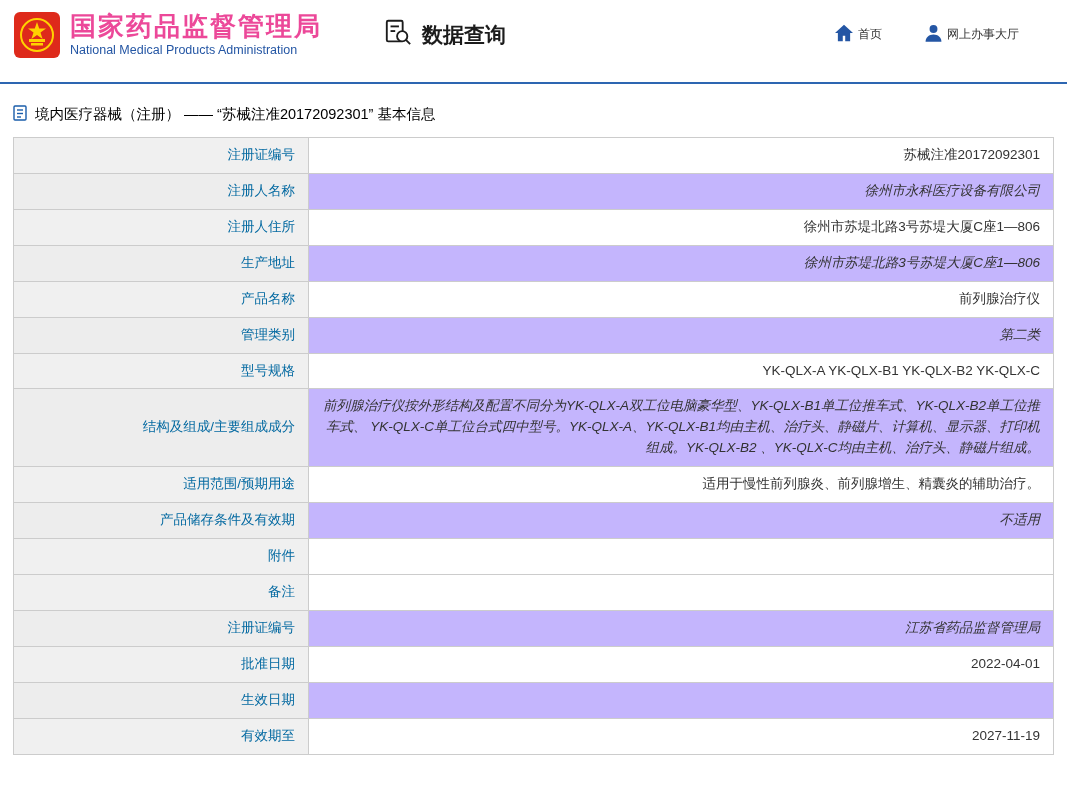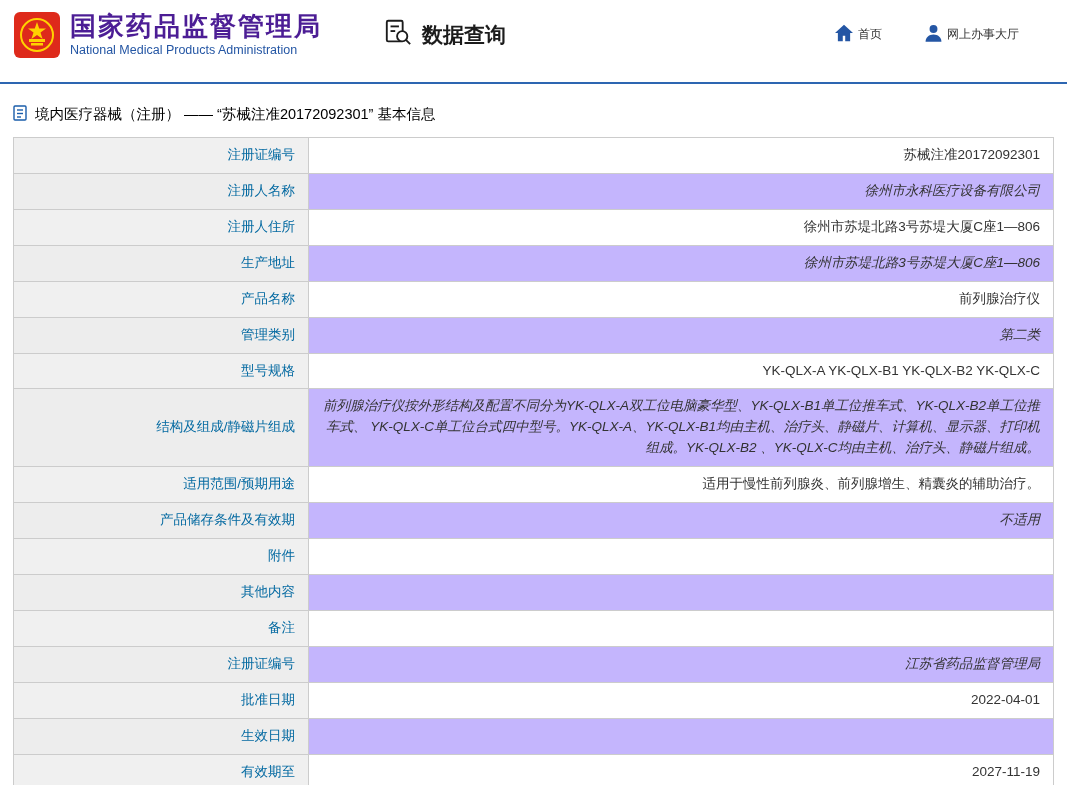--- a/index.html
+++ b/index.html
@@ -16,21 +16,21 @@
     display: flex;
     align-items: center;
     padding: 9px 20px 6px 14px;
     height: 66px;
   }
   .brand { display: flex; align-items: center; cursor: pointer; }
   .logo { width: 46px; height: 46px; margin-right: 10px; flex: 0 0 auto; }
   .brand-text .cn {
     font-size: 26px;
     font-weight: bold;
-    color: #4c1d95;
+    color: #ec4899;
     letter-spacing: 2px;
     line-height: 1.1;
   }
   .brand-text .en {
     font-size: 12.5px;
     color: #2456a4;
     margin-top: 2px;
   }
   .section-title {
     display: flex;
@@ -197,43 +197,37 @@
         </tr>
         <tr class="alt">
           <td class="label-cell">管理类别</td>
           <td class="value-cell">第二类</td>
         </tr>
         <tr>
           <td class="label-cell">型号规格</td>
           <td class="value-cell">YK-QLX-A YK-QLX-B1 YK-QLX-B2 YK-QLX-C</td>
         </tr>
         <tr class="alt">
-          <td class="label-cell">结构及组成/静磁片组成</td>
+          <td class="label-cell">结构及组成/主要组成成分</td>
           <td class="value-cell">前列腺治疗仪按外形结构及配置不同分为YK-QLX-A双工位电脑豪华型、YK-QLX-B1单工位推车式、YK-QLX-B2单工位推车式、 YK-QLX-C单工位台式四中型号。YK-QLX-A、YK-QLX-B1均由主机、治疗头、静磁片、计算机、显示器、打印机组成。YK-QLX-B2 、YK-QLX-C均由主机、治疗头、静磁片组成。</td>
         </tr>
         <tr>
           <td class="label-cell">适用范围/预期用途</td>
           <td class="value-cell">适用于慢性前列腺炎、前列腺增生、精囊炎的辅助治疗。</td>
         </tr>
         <tr class="alt">
           <td class="label-cell">产品储存条件及有效期</td>
           <td class="value-cell">不适用</td>
         </tr>
         <tr>
           <td class="label-cell">附件</td>
           <td class="value-cell">
             <div class="empty-cell" style="height: 17px;"></div>
           </td>
         </tr>
-        <tr class="alt">
-          <td class="label-cell">其他内容</td>
-          <td class="value-cell">
-            <div class="empty-cell" style="height: 17px;"></div>
-          </td>
-        </tr>
         <tr>
           <td class="label-cell">备注</td>
           <td class="value-cell">
             <div class="empty-cell" style="height: 17px;"></div>
           </td>
         </tr>
         <tr class="alt">
           <td class="label-cell">注册证编号</td>
           <td class="value-cell">江苏省药品监督管理局</td>
         </tr>

